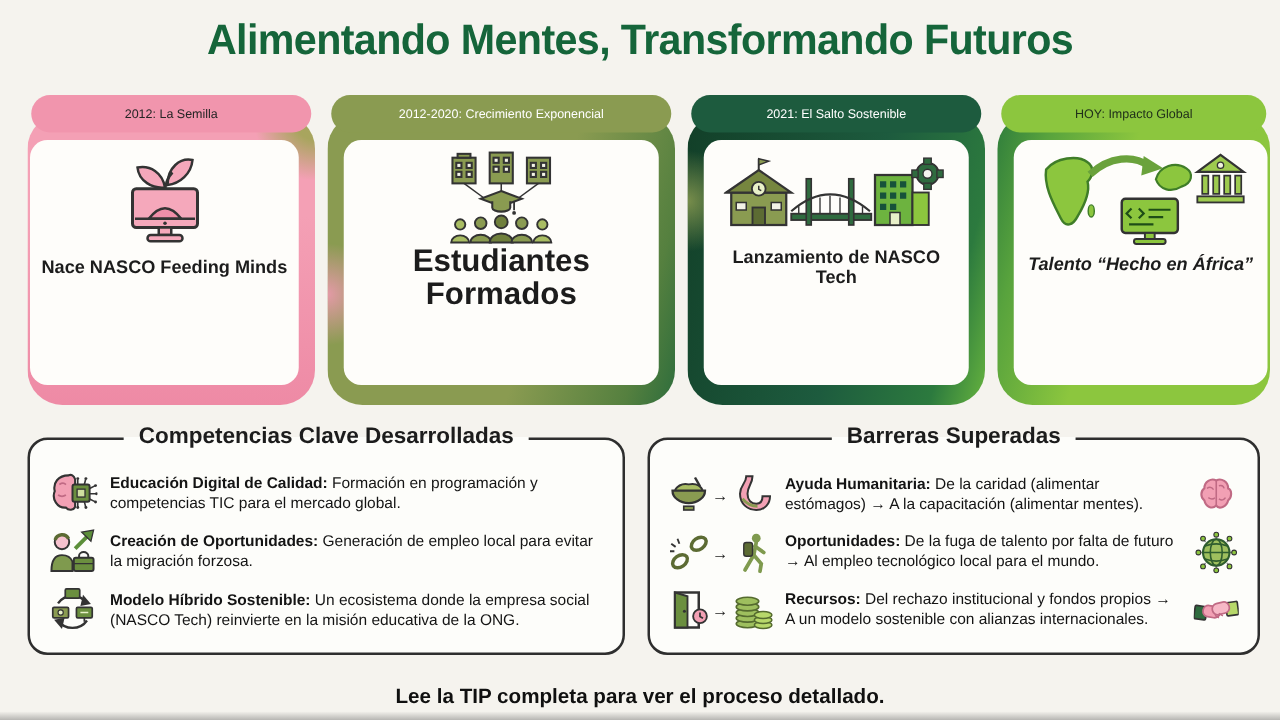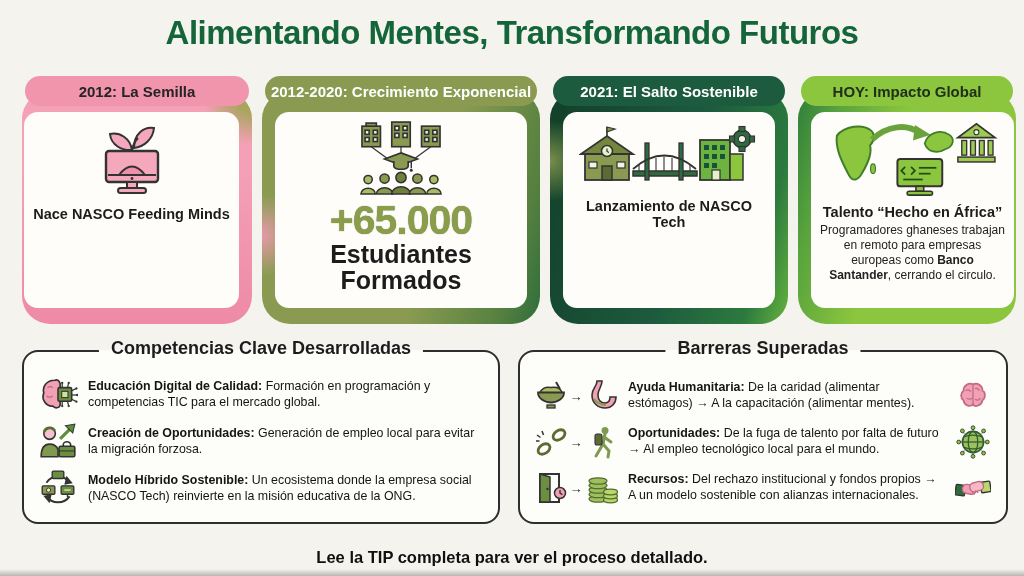--- a/index.html
+++ b/index.html
@@ -15,30 +15,30 @@
   .st1{width:230px;} .st2{width:266px;padding-left:12px;} .st3{width:238px;} .st4{width:218px;}
   .ribbon{position:absolute;left:0;right:0;top:15px;bottom:6px;border-radius:28px;}
   .r1{background:radial-gradient(circle at 100% 2%, #a8a55e 0 5%, rgba(168,165,94,0) 15%),
        linear-gradient(to top,#ee8aa5,#f4a0b5 65%,#f4a0b5);}
   .r2{background:radial-gradient(circle at 0% 62%, rgba(232,154,171,.95) 0, rgba(232,154,171,0) 13%),
        linear-gradient(105deg,#8a9b51 0%,#8a9b51 60%,#55803f 88%,#2e6d3c 100%);}
   .r3{background:radial-gradient(circle at 0% 30%, rgba(138,155,81,.85) 0, rgba(138,155,81,0) 14%),
        linear-gradient(105deg,#123f28 0%,#1d5b3e 55%,#2c7a3e 85%,#66b33e 100%);}
   .r4{background:linear-gradient(105deg,#2f7d3c 0%,#58a33d 16%,#8cc63e 42%,#8cc63e 100%);}
   .pill{position:absolute;top:0;left:3px;right:3px;height:30px;border-radius:16px;z-index:3;
-        display:flex;align-items:center;justify-content:center;font-weight:700;font-size:15px;
+        display:flex;align-items:center;justify-content:center;font-weight:400;font-size:10px;
         white-space:nowrap;}
   .p1{background:#f195ad;color:#252525;}
   .p2{background:#8a9b51;color:#ffffff;}
   .p3{background:#1d5b3e;color:#ffffff;}
   .p4{background:#8cc63e;color:#20301a;}
   .card{position:absolute;left:13px;right:13px;top:36px;bottom:22px;background:#fefdfa;
         border-radius:14px;z-index:2;display:flex;flex-direction:column;align-items:center;
         text-align:center;padding:6px 8px;box-sizing:border-box;}
-  .st1 .card{left:2px;} .st4 .card{right:2px;}
+  .st1 .card{left:2px;} .st4 .card{right:2px;font-style:italic;}
   .stage-icon{flex:0 0 auto;margin-top:2px;}
   .ctitle{font-size:14.5px;font-weight:800;margin:4px 0 3px;}
   .cbody{font-size:12px;line-height:1.26;color:#222;}
   .cbody b{font-weight:800;}
   .bignum{font-size:41px;font-weight:800;color:#8a9d4a;letter-spacing:-1px;line-height:1;margin-top:4px;
           text-shadow:0 0 1px #5c6b33;}
   .subline{font-size:25px;font-weight:800;color:#1c1c1c;line-height:1.05;}
   
   .box{position:absolute;top:350px;height:174px;background:#fdfdfa;border:2px solid #2e2e2e;
        border-radius:16px;box-sizing:border-box;display:flex;flex-direction:column;
@@ -131,21 +131,20 @@
             <circle cx="32" cy="57" r="4.5" fill="#8a9b51"></circle>
               <path d="M24 72 a8 6 0 0 1 16 0 Z" fill="#8a9b51"></path>
             <circle cx="48" cy="56" r="5" fill="#6f7f3c"></circle>
               <path d="M39 72 a9 7 0 0 1 18 0 Z" fill="#6f7f3c"></path>
             <circle cx="64" cy="57" r="4.5" fill="#8a9b51"></circle>
               <path d="M56 72 a8 6 0 0 1 16 0 Z" fill="#8a9b51"></path>
             <circle cx="80" cy="58" r="4" fill="#a9bd63"></circle>
               <path d="M73 72 a7 5.5 0 0 1 14 0 Z" fill="#a9bd63"></path>
           </g>
         </svg>
-        <div class="bignum">+65.000</div>
         <div class="subline">Estudiantes</div>
         <div class="subline">Formados</div>
       </div>
     </div>
 
     <div class="stage st3">
       <div class="ribbon r3"></div>
       <div class="pill p3">
         <span>2021: El Salto Sostenible</span>
       </div>
@@ -222,23 +221,20 @@
             <rect x="72" y="40" width="46" height="28" rx="3" fill="#8cc63e" stroke="#333" stroke-width="2"></rect>
             <path d="M80 48 l-4 4 4 4 M86 48 l4 4 -4 4" stroke="#1e4d17" stroke-width="1.8" fill="none"></path>
             <line x1="94" y1="49" x2="112" y2="49" stroke="#1e4d17" stroke-width="1.8"></line>
             <line x1="94" y1="55" x2="106" y2="55" stroke="#1e4d17" stroke-width="1.8"></line>
             <line x1="78" y1="61" x2="98" y2="61" stroke="#1e4d17" stroke-width="1.8"></line>
             <rect x="91" y="68" width="8" height="5" fill="#8cc63e" stroke="#333" stroke-width="1.6"></rect>
             <rect x="82" y="73" width="26" height="4" rx="2" fill="#8cc63e" stroke="#333" stroke-width="1.6"></rect>
           </g>
         </svg>
         <div class="ctitle">Talento “Hecho en África”</div>
-        <div class="cbody">
-          <span>Programadores ghaneses trabajan en remoto para empresas europeas como </span><b>Banco Santander</b><span>, cerrando el circulo.</span>
-        </div>
       </div>
     </div>
   </div>
 
   <div class="box box-left">
     <div class="box-title">Competencias Clave Desarrolladas</div>
 
     <div class="row">
       <div class="row-iconbox">
         <svg width="40" height="40" viewBox="0 0 38 38">

